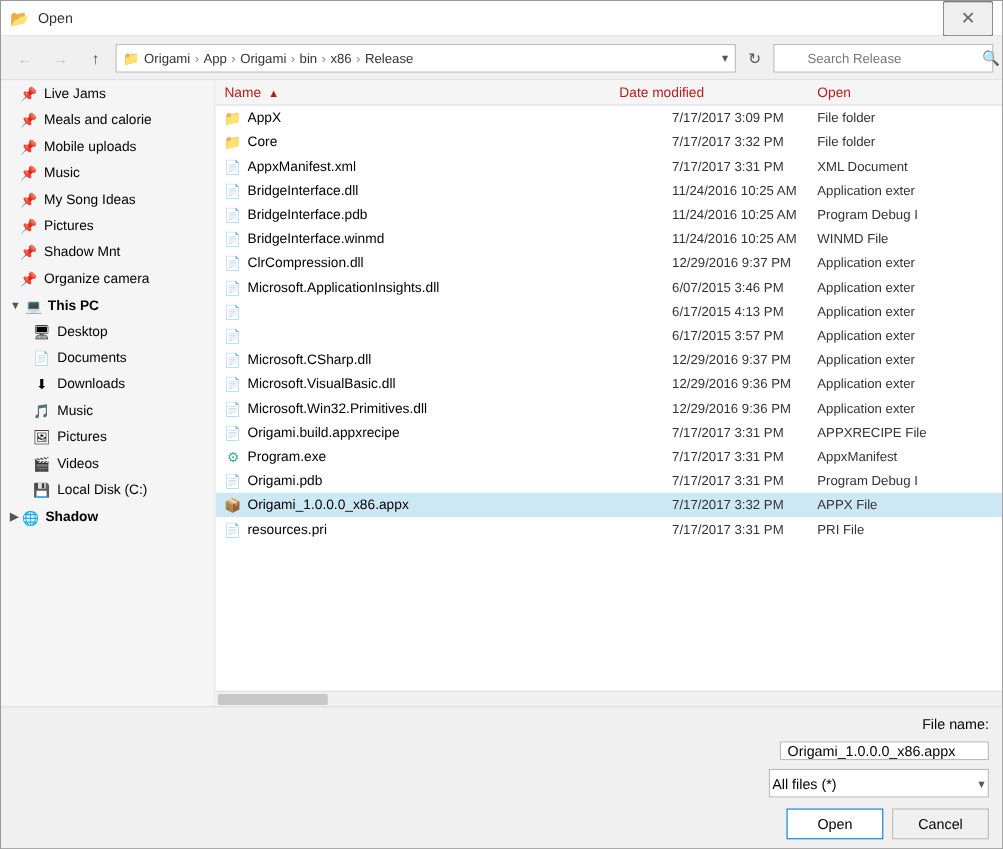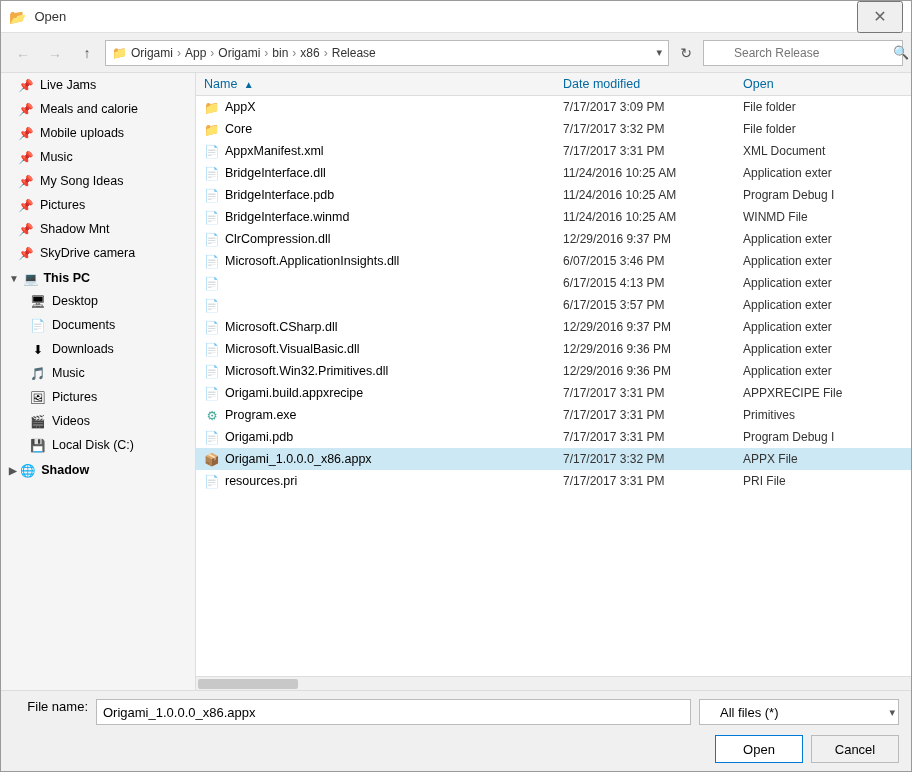--- a/index.html
+++ b/index.html
@@ -215,21 +215,21 @@
       background: #fff;
     }
 
     .file-header {
       display: grid;
       grid-template-columns: 1fr 180px 160px;
       padding: 4px 8px;
       border-bottom: 1px solid #ddd;
       background: #f5f5f5;
       font-size: 12.5px;
-      color: #0369a1;
+      color: #b91c1c;
     }
 
     .col-sort-arrow { font-size: 10px; margin-left: 3px; }
 
     .file-list {
       flex: 1;
       overflow-y: auto;
       overflow-x: hidden;
     }
 
@@ -265,40 +265,42 @@
 
     .file-name-text {
       overflow: hidden;
       text-overflow: ellipsis;
       white-space: nowrap;
     }
 
     .file-date {
       font-size: 12px;
       color: #333;
+      margin-left: 48px;
     }
 
     .file-type {
       font-size: 12px;
       color: #333;
     }
 
     .bottom-bar {
       border-top: 1px solid #ddd;
       background: #f0f0f0;
       padding: 8px 12px;
       display: flex;
       flex-direction: column;
       gap: 8px;
     }
 
     .filename-row {
       display: flex;
-      align-items: flex-start;
+      align-items: flex-end;
       gap: 8px;
+      flex-direction: column;
     }
 
     .filename-label {
       font-size: 13px;
       width: 75px;
       text-align: right;
     }
 
     .filename-input {
       flex: 1;
@@ -313,21 +315,21 @@
       position: relative;
       display: inline-flex;
       align-items: center;
     }
 
     .select-wrapper select {
       height: 26px;
       border: 1px solid #bbb;
       background: #fff;
       font-size: 13px;
-      padding: 0 24px 0 20px;
+      padding: 0 24px 0 2px;
       width: 200px;
       appearance: none;
       -webkit-appearance: none;
     }
 
     .select-arrow {
       position: absolute;
       right: 4px;
       pointer-events: none;
       font-size: 11px;
@@ -478,21 +480,21 @@
         <div class="sidebar-item">
           <div class="sidebar-icon" style="color:#4a9;">📌</div>
           <span>Pictures</span>
         </div>
         <div class="sidebar-item">
           <div class="sidebar-icon" style="color:#4a9;">📌</div>
           <span>Shadow Mnt</span>
         </div>
         <div class="sidebar-item">
           <div class="sidebar-icon" style="color:#4a9;">📌</div>
-          <span>SkyDrive camera</span>
+          <span>Organize camera</span>
         </div>
 
         <div class="sidebar-section">
           <span class="section-arrow">▼</span>
           <span style="margin-right:5px;">💻</span>
           <span>This PC</span>
         </div>
 
         <div class="sidebar-item" style="padding-left:28px;">
           <div class="sidebar-icon">🖥</div>
@@ -672,21 +674,21 @@
           <div class="file-date">7/17/2017 3:31 PM</div>
           <div class="file-type">APPXRECIPE File</div>
         </div>
 
         <div class="file-row">
           <div class="file-name">
             <div class="file-icon" style="color:#4a9;">⚙</div>
             <span class="file-name-text">Program.exe</span>
           </div>
           <div class="file-date">7/17/2017 3:31 PM</div>
-          <div class="file-type">Primitives</div>
+          <div class="file-type">AppxManifest</div>
         </div>
 
         <div class="file-row">
           <div class="file-name">
             <div class="file-icon file-icon-color">📄</div>
             <span class="file-name-text">Origami.pdb</span>
           </div>
           <div class="file-date">7/17/2017 3:31 PM</div>
           <div class="file-type">Program Debug I</div>
         </div>

